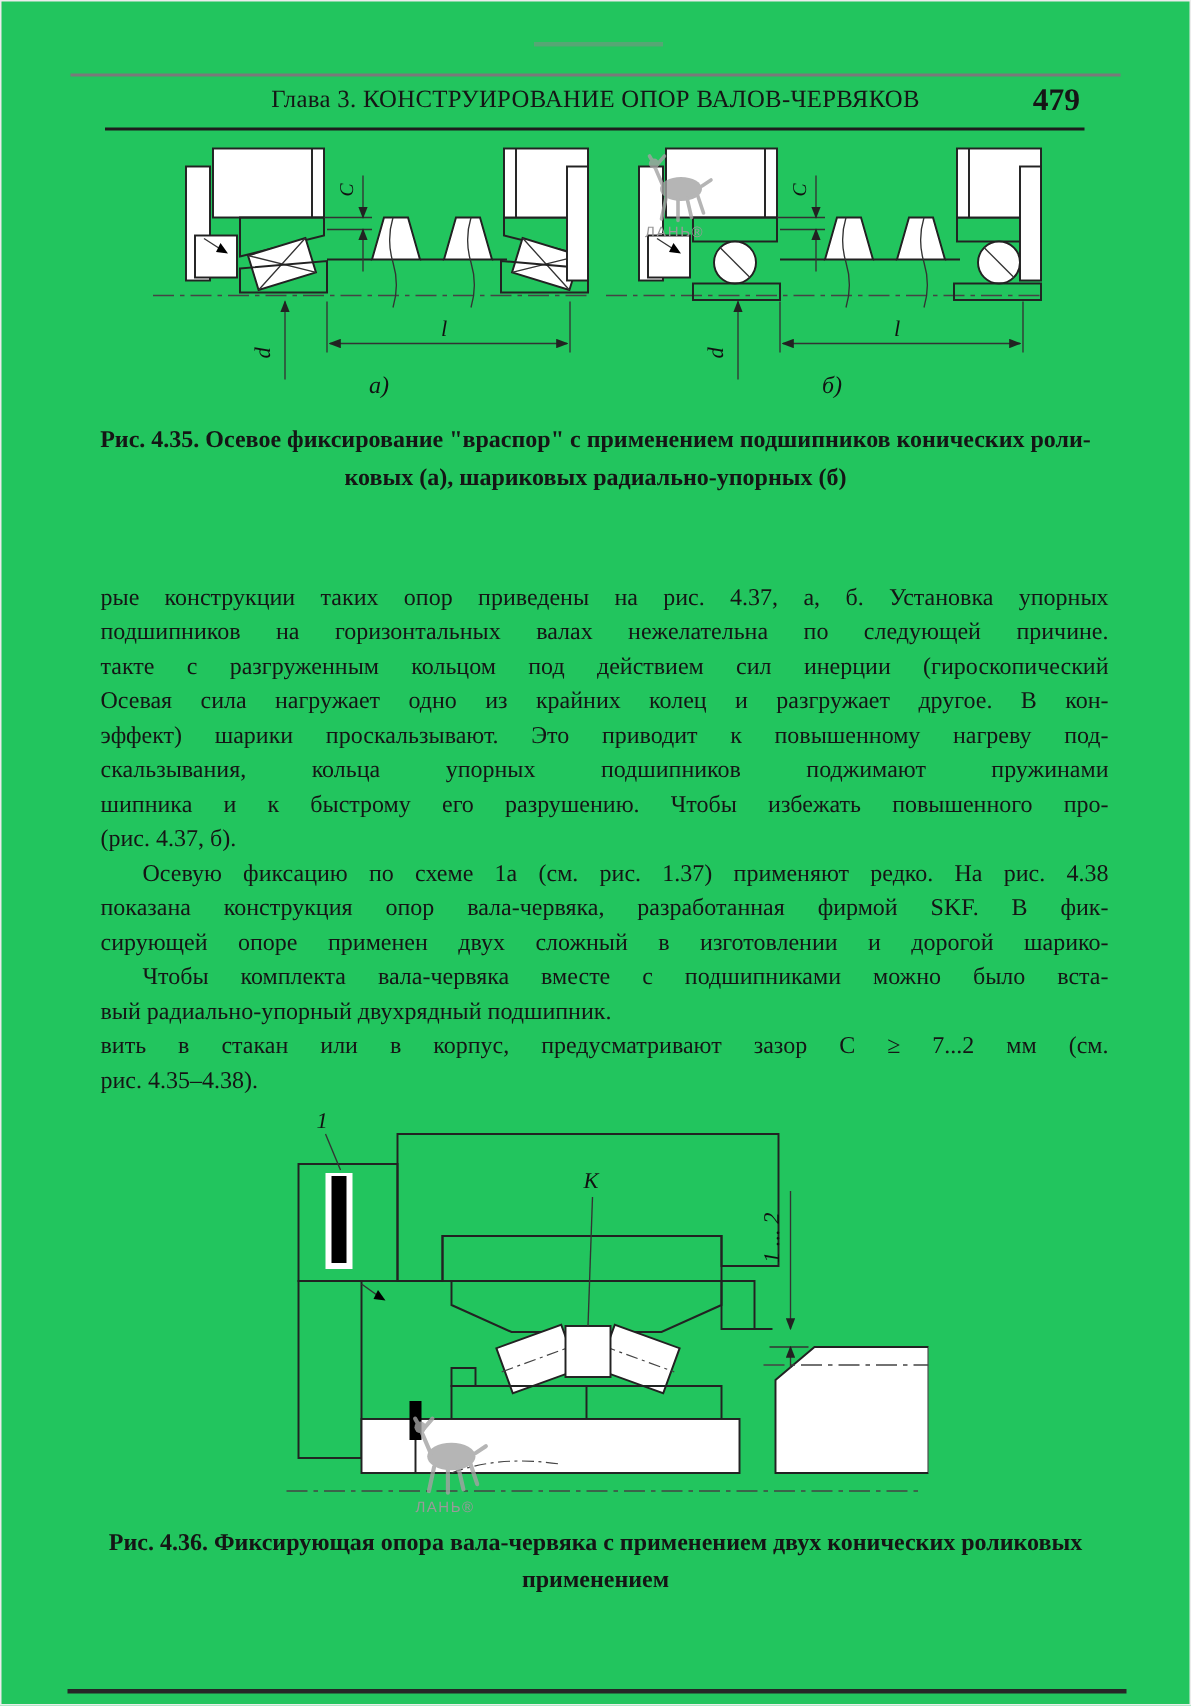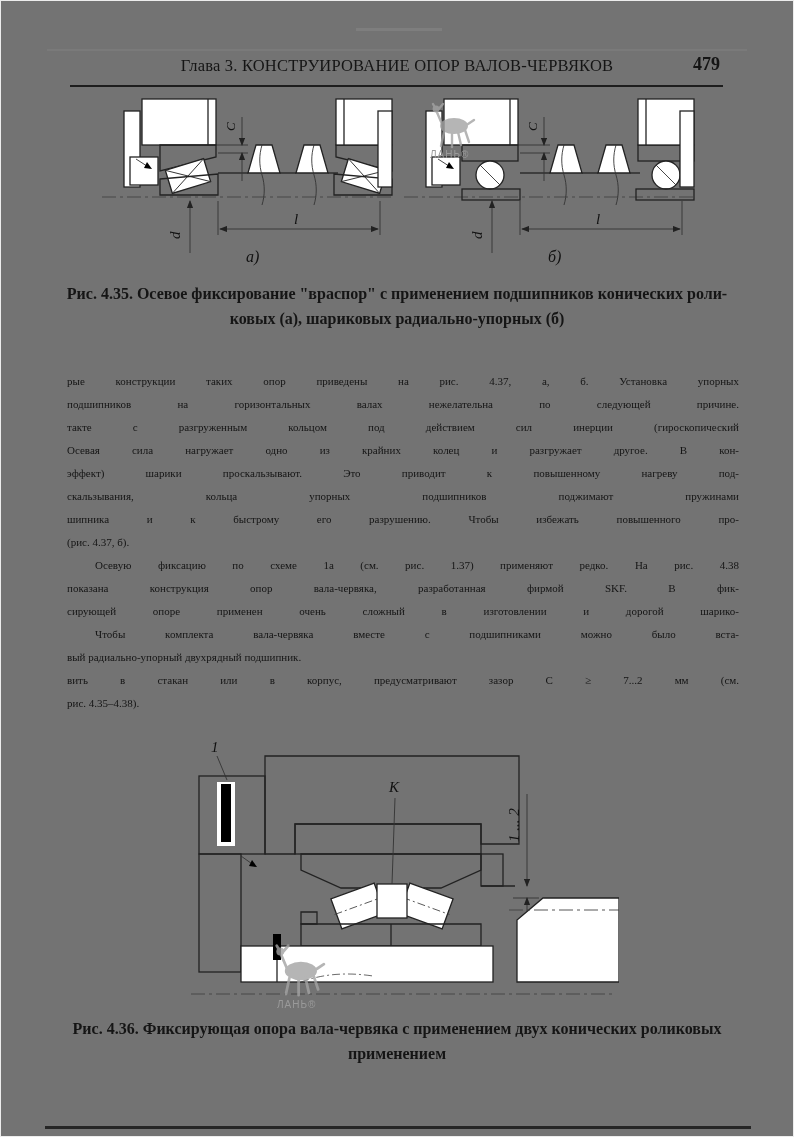--- a/index.html
+++ b/index.html
@@ -1,31 +1,31 @@
 <!DOCTYPE html>
 <html><head>
 <meta charset="utf-8">
 <style>
   html,body{margin:0;padding:0;background:#fff;}
-  .page{position:relative;width:794px;height:1137px;background:#737373;overflow:hidden;
+  .page{position:relative;width:794px;height:1137px;background:#22c55e;overflow:hidden;
         font-family:"Liberation Serif",serif;color:#151515;box-shadow:inset 0 0 0 1px #ececec;}
   .micro{position:absolute;top:28px;left:356px;width:86px;height:3px;background:#8a8a8a;opacity:.5;}
   .rule-top{position:absolute;top:49px;left:47px;width:700px;height:2px;background:#7a7a7a;}
   .rule-head{position:absolute;top:85px;left:70px;width:653px;height:2px;background:#1d1d1d;}
   .rule-bottom{position:absolute;top:1126px;left:45px;width:706px;height:3px;background:#262626;}
   .hdr{position:absolute;top:56px;left:0;width:100%;text-align:center;
        font-size:16.5px;letter-spacing:.2px;}
-  .pagenum{position:absolute;top:54px;right:74px;font-size:18px;font-weight:bold;}
+  .pagenum{position:absolute;top:54px;right:74px;font-size:21px;font-weight:bold;}
   .fig435{position:absolute;top:95px;left:98px;}
   .fig436{position:absolute;top:736px;left:183px;}
   .cap{position:absolute;left:57px;width:680px;text-align:center;font-weight:bold;
        font-size:16px;line-height:25px;}
   .cap435{top:281px;}
   .cap436{top:1016px;}
-  .body-text{position:absolute;top:370px;left:67px;width:672px;font-size:11px;line-height:23px;}
+  .body-text{position:absolute;top:387px;left:67px;width:672px;font-size:16px;line-height:23px;}
   .bl{text-align:justify;text-align-last:justify;white-space:nowrap;}
   .bl.end{text-align-last:left;white-space:normal;}
   .bl.ind{padding-left:28px;}
   
   .o{fill:#fff;stroke:#222;stroke-width:1.3;}
   .s{fill:none;stroke:#222;stroke-width:1.3;}
   .t{fill:none;stroke:#333;stroke-width:.9;}
   .cl{fill:none;stroke:#444;stroke-width:.9;stroke-dasharray:14 4 3 4;}
   .dd{fill:none;stroke:#444;stroke-width:.8;stroke-dasharray:8 3 2 3;}
   .dm{fill:none;stroke:#333;stroke-width:.9;}
@@ -169,21 +169,21 @@
     <div class="bl">рые конструкции таких опор приведены на рис. 4.37, а, б. Установка упорных</div>
     <div class="bl">подшипников на горизонтальных валах нежелательна по следующей причине.</div>
     <div class="bl">такте с разгруженным кольцом под действием сил инерции (гироскопический</div>
     <div class="bl">Осевая сила нагружает одно из крайних колец и разгружает другое. В кон-</div>
     <div class="bl">эффект) шарики проскальзывают. Это приводит к повышенному нагреву под-</div>
     <div class="bl">скальзывания, кольца упорных подшипников поджимают пружинами</div>
     <div class="bl">шипника и к быстрому его разрушению. Чтобы избежать повышенного про-</div>
     <div class="bl end">(рис. 4.37, б).</div>
     <div class="bl ind">Осевую фиксацию по схеме 1а (см. рис. 1.37) применяют редко. На рис. 4.38</div>
     <div class="bl">показана конструкция опор вала-червяка, разработанная фирмой SKF. В фик-</div>
-    <div class="bl">сирующей опоре применен очень сложный в изготовлении и дорогой шарико-</div>
+    <div class="bl">сирующей опоре применен двух сложный в изготовлении и дорогой шарико-</div>
     <div class="bl ind">Чтобы комплекта вала-червяка вместе с подшипниками можно было вста-</div>
     <div class="bl end">вый радиально-упорный двухрядный подшипник.</div>
     <div class="bl">вить в стакан или в корпус, предусматривают зазор С ≥ 7...2 мм (см.</div>
     <div class="bl end">рис. 4.35–4.38).</div>
   </div>
 
   <svg class="fig436" width="436" height="278" viewBox="0 0 436 278">
     <defs>
       <pattern id="hC" patternUnits="userSpaceOnUse" width="7" height="7" patternTransform="rotate(45)">
         <line x1="0" y1="0" x2="0" y2="7" stroke="#2c2c2c" stroke-width="1.1"></line>

